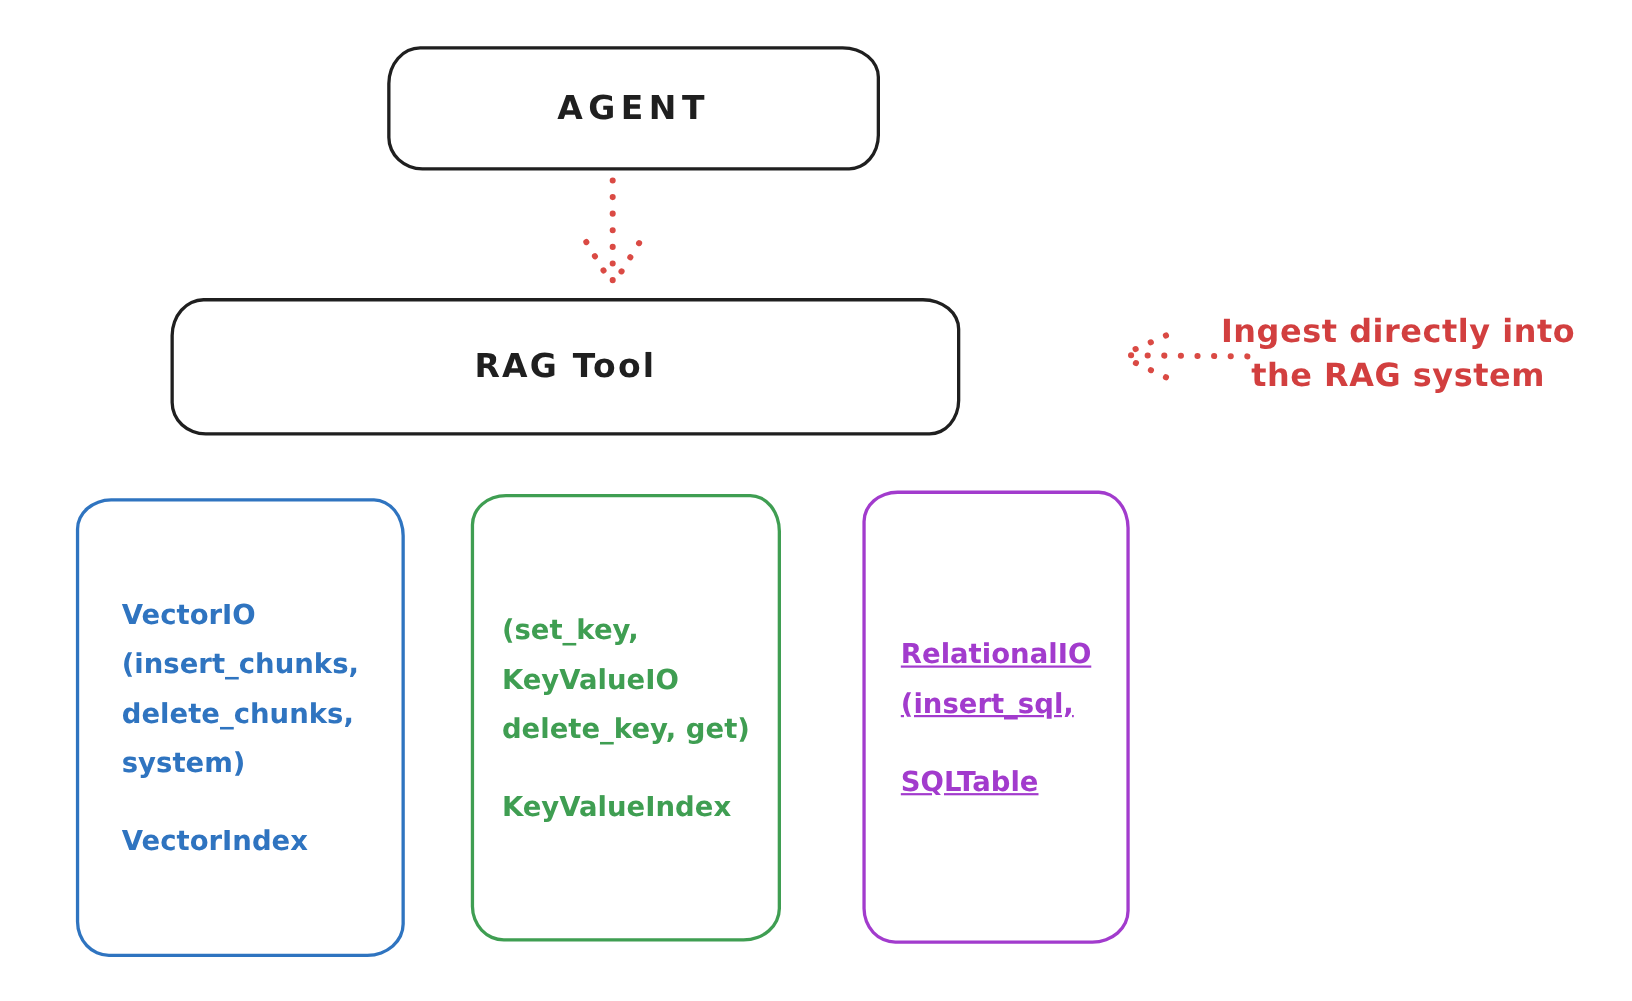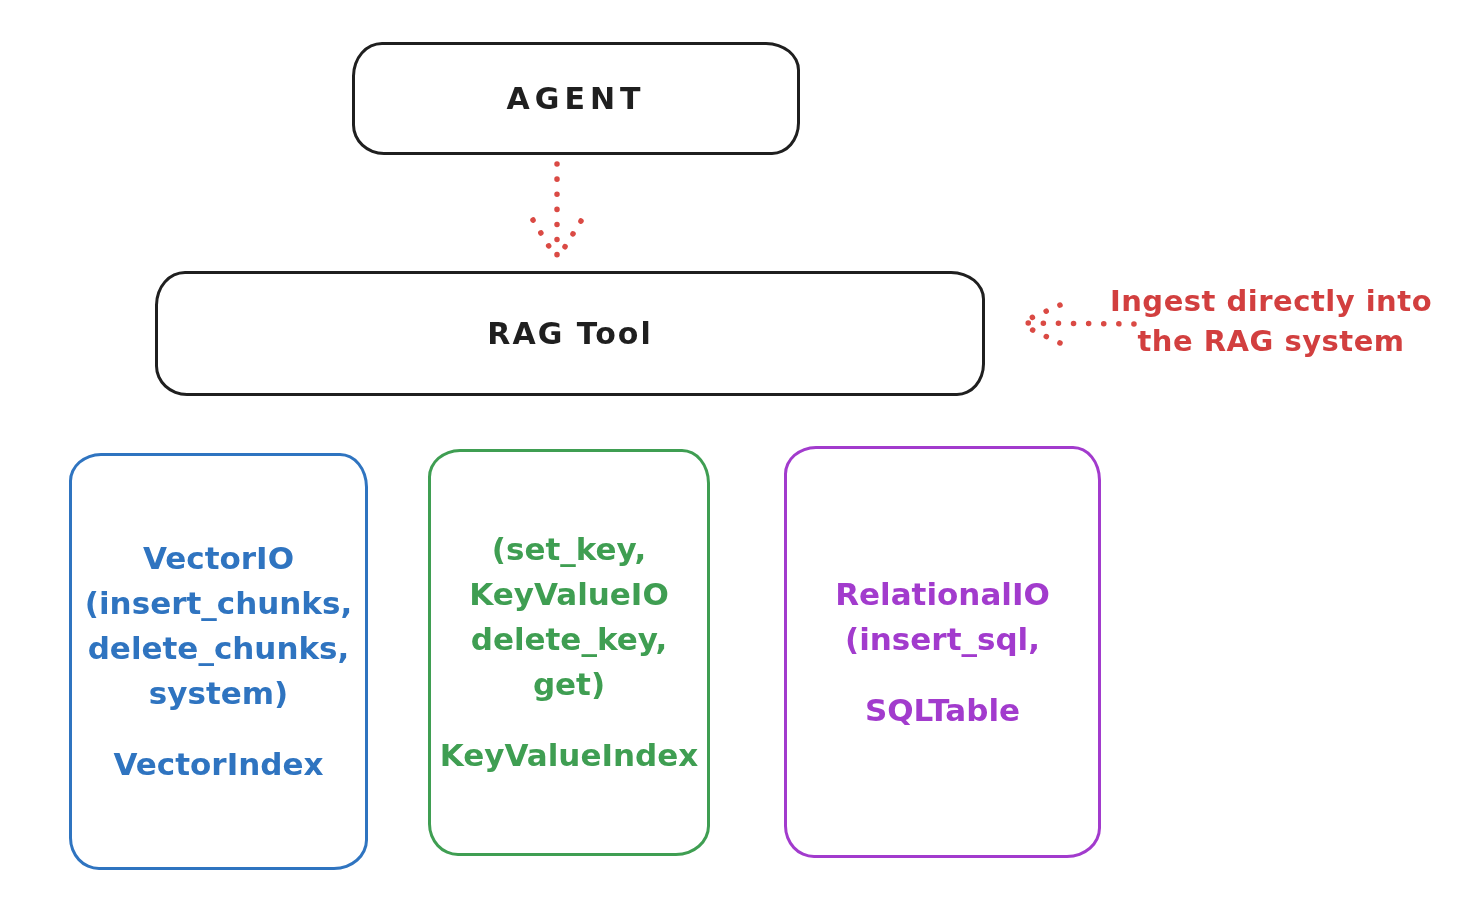--- a/index.html
+++ b/index.html
@@ -25,35 +25,34 @@
   }
   
   .node.black {
     border: 3.5px solid #1f1f1f;
     color: #1f1f1f;
     border-radius: 30px 34px 28px 32px / 34px 28px 32px 30px;
     font-size: 30px;
     font-weight: 600;
   }
   .agent-box   { left: 352px; top: 42px;  width: 448px; height: 113px; letter-spacing: 5px; }
-  .ragtool-box { left: 155px; top: 271px; width: 830px; height: 125px; letter-spacing: 2px; }
+  .ragtool-box { left: 155px; top: 271px; width: 718px; height: 125px; letter-spacing: 2px; }
 
   
   .node.io {
     border-width: 3px;
     border-style: solid;
     border-radius: 32px 28px 34px 30px / 28px 34px 30px 32px;
-    font-size: 31px;
+    font-size: 25px;
     font-weight: 600;
-    text-align: center;
     line-height: 45px;
   }
   .io-blue   { left: 69px;  top: 453px; width: 299px; height: 417px; border-color: #2f74c0; color: #2f74c0; }
   .io-green  { left: 428px; top: 449px; width: 282px; height: 407px; border-color: #3f9e52; color: #3f9e52; }
-  .io-purple { left: 784px; top: 446px; width: 317px; height: 412px; border-color: #a23bcd; color: #a23bcd; }
+  .io-purple { left: 784px; top: 446px; width: 243px; height: 412px; border-color: #a23bcd; color: #a23bcd; text-decoration: underline; }
   .index-label { margin-top: 26px; }
 
   
   .annotation {
     position: absolute;
     left: 1096px;
     top: 281px;
     width: 350px;
     text-align: center;
     color: #d23f3f;

